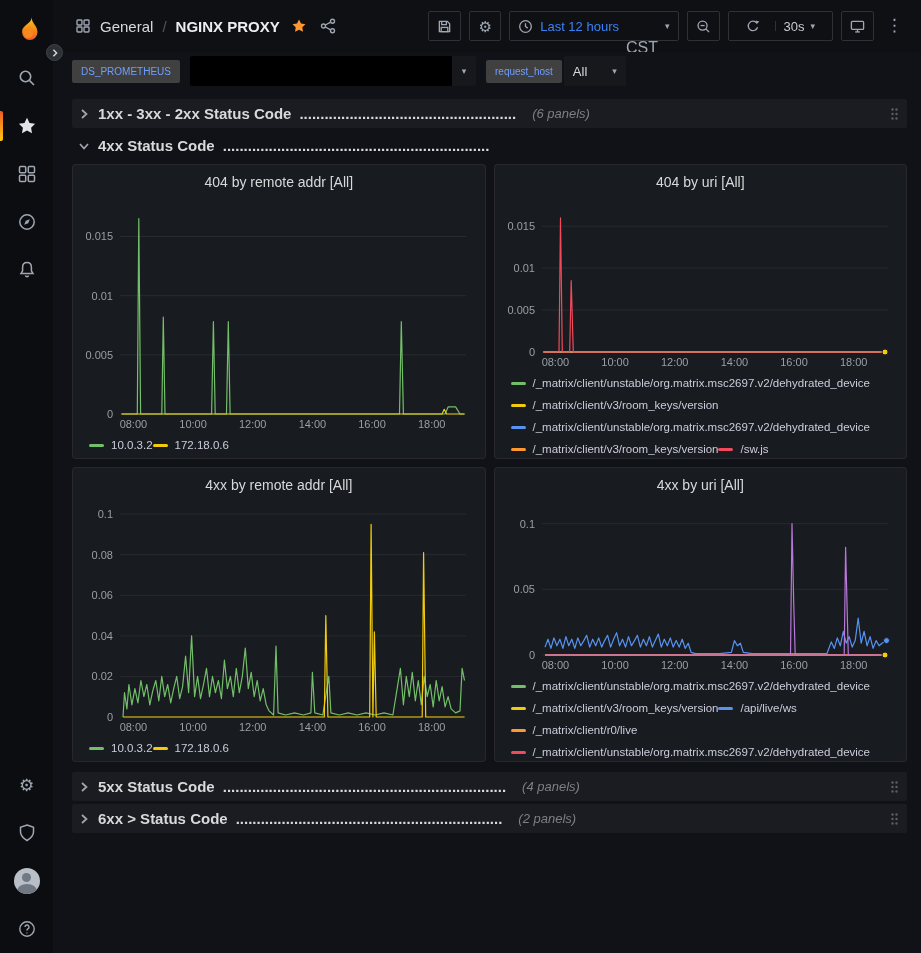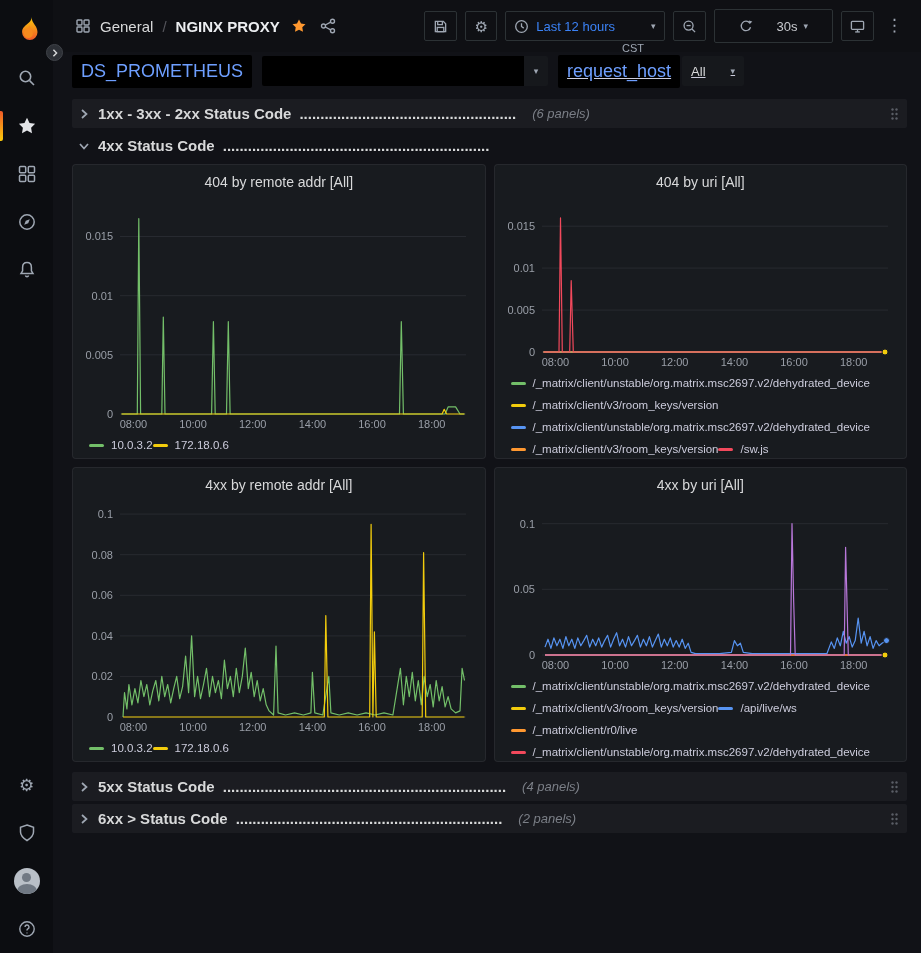--- a/index.html
+++ b/index.html
@@ -33,34 +33,34 @@
   .crumb-section { color:#d8d9da; }
   .crumb-sep { color:#55565c; }
   .crumb-title { color:#eceef1; font-weight:700; }
   .crumb-icon-btn { background:none; border:none; padding:2px; display:flex; align-items:center; cursor:pointer; color:#9fa7b3; }
 
   .tb-group { margin-left:auto; display:flex; align-items:center; gap:8px; }
   .tb-btn { height:30px; min-width:32px; display:flex; align-items:center; justify-content:center; gap:7px; padding:0 8px;
     background:transparent; border:1px solid #2c3235; border-radius:2px; color:#9fa7b3; font-size:13px; cursor:pointer;
     font-family:"Liberation Sans",sans-serif; }
   .tb-btn .lbl { color:#3b82f6; white-space:nowrap; }
-  .tz { font-size:11px; color:#9fa7b3;margin-top:44px; }
+  .tz { font-size:16px; color:#9fa7b3;margin-top:44px; }
   .caret { font-size:9px; color:#9fa7b3; line-height:1; }
-  .split { padding:16px;align-items:center; }
+  .split { padding:9px;align-items:center; }
   .split > span { display:flex; align-items:center; height:100%; padding:0 8px; }
   .split .half-r { border-left:1px solid #2c3235; gap:6px; color:#c7c9ce; }
   .kebab-btn { background:none; border:none; color:#9fa7b3; font-size:16px; cursor:pointer; padding:0 4px; }
 
   
   .varbar { height:38px; flex-shrink:0; display:flex; align-items:center; gap:10px; padding:0 14px 0 19px; background:#111217; }
-  .var-label { font-size:18px; color:#6e9fff; background:#000000; border-radius:2px; padding:6px 9px; cursor:pointer; white-space:nowrap; }
+  .var-label { font-size:10px; color:#6e9fff; background:#404040; border-radius:2px; padding:6px 9px; cursor:pointer; white-space:nowrap; }
   .var-select { display:flex; align-items:stretch; height:30px; border-radius:2px; overflow:hidden; cursor:pointer; background:#16181c; }
   .var-select .blackval { width:262px; background:#000; }
   .var-select .caret-cell { width:24px; display:flex; align-items:center; justify-content:center; }
-  .var-pair { display:flex; align-items:center; gap:2px;text-decoration:underline; }
+  .var-pair { display:flex; align-items:center; gap:2px; }
   .var-dd { height:30px; display:flex; align-items:center; gap:25px; padding:0 9px; background:#16181c; border-radius:2px; color:#d8d9da; font-size:13px; cursor:pointer; }
 
   
   .dash { flex:1; overflow:hidden; padding:6px 14px 7px 19px; }
   .row-head { height:29px; display:flex; align-items:center; gap:8px; padding:0 8px 0 6px; margin:3px 0; cursor:pointer; border-radius:2px; }
   .row-head.collapsed { background:rgba(201,209,217,0.055); }
   .row-chevron { display:flex; color:#9fa7b3; flex-shrink:0; }
   .row-title { font-size:15px; font-weight:700; color:#d8d9da; white-space:nowrap; }
   .row-dots { font-size:15px; font-weight:700; color:#d8d9da; white-space:nowrap; overflow:hidden; max-width:330px; }
   .row-meta { font-size:13px; font-style:italic; color:#7b7f87; margin-left:8px; white-space:nowrap; flex-shrink:0; }

